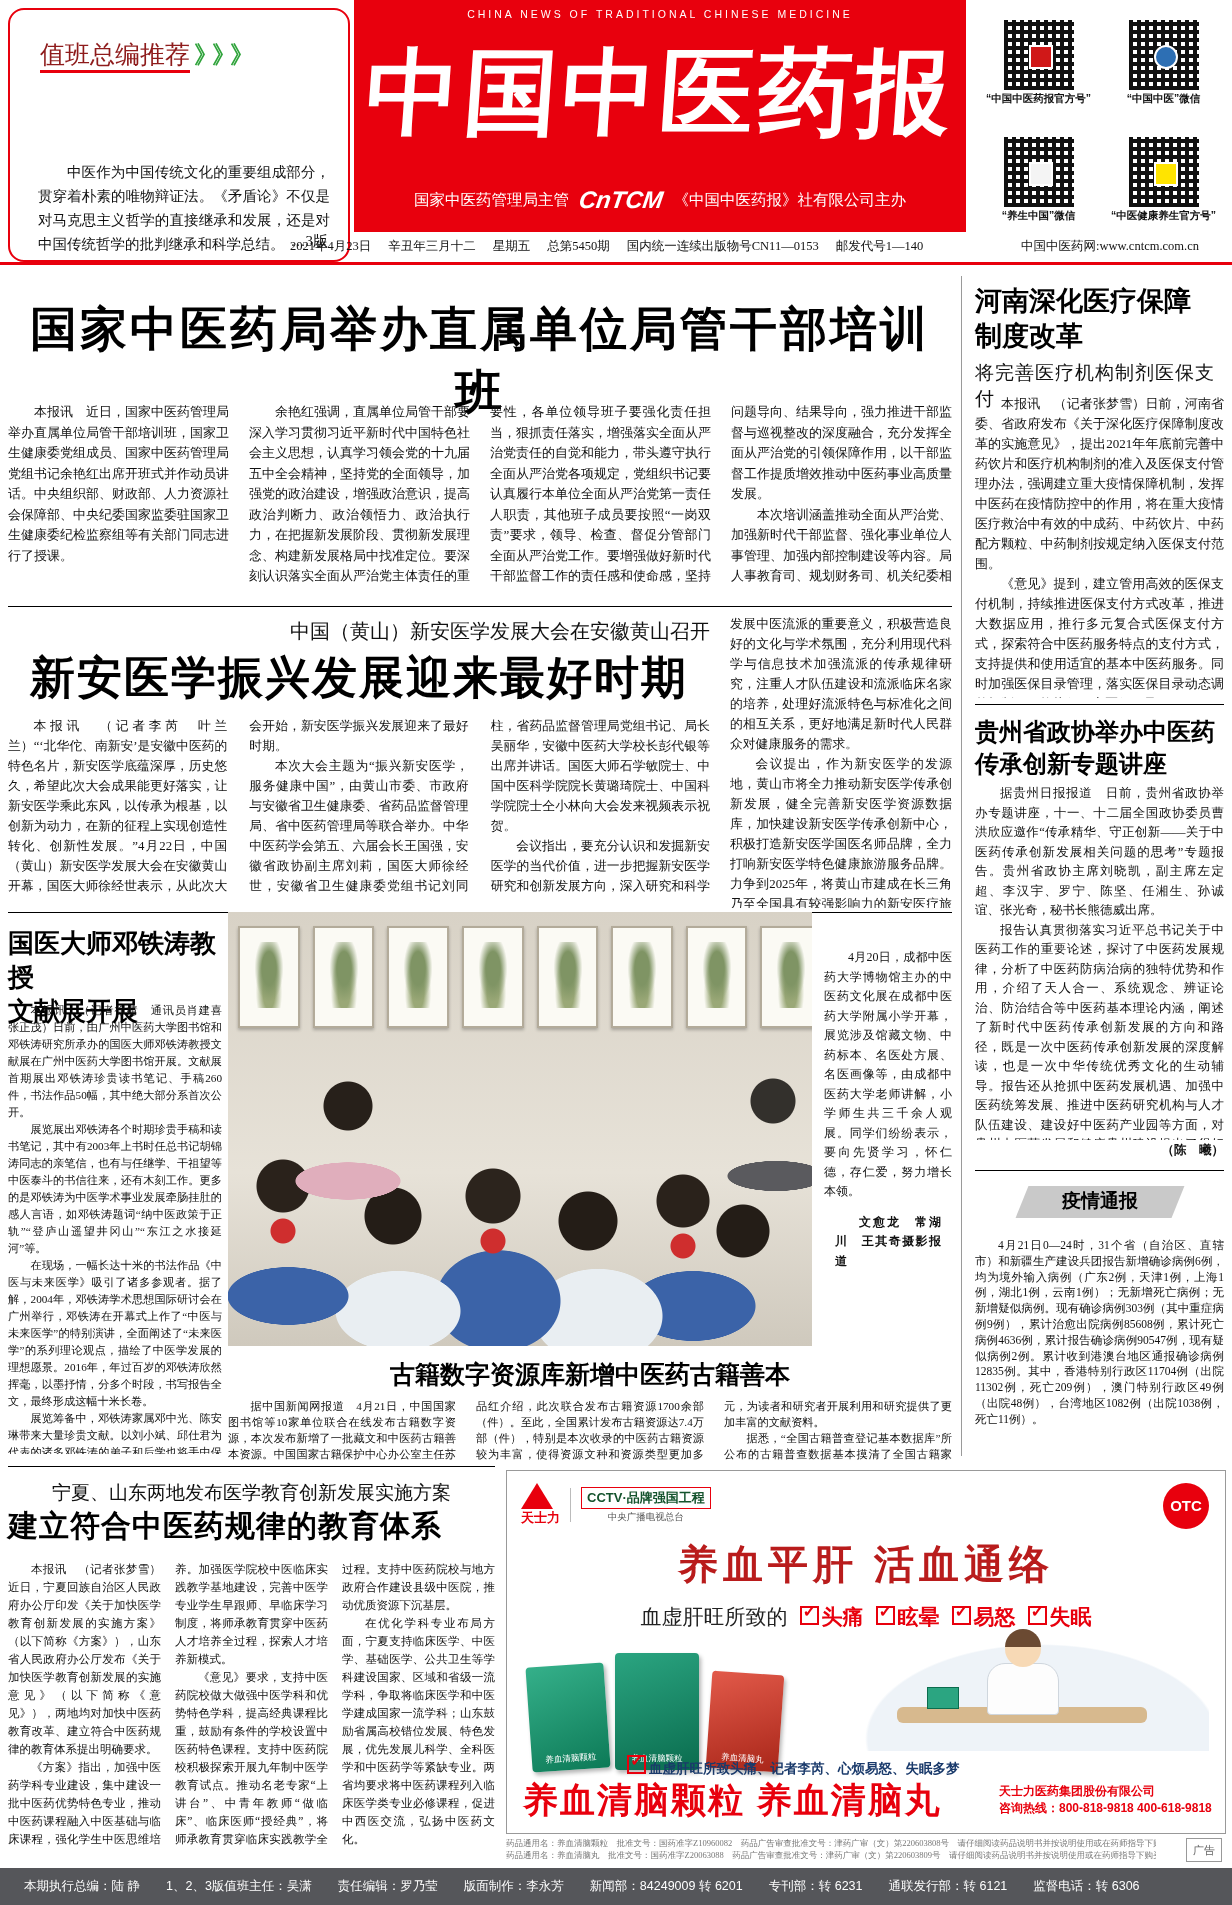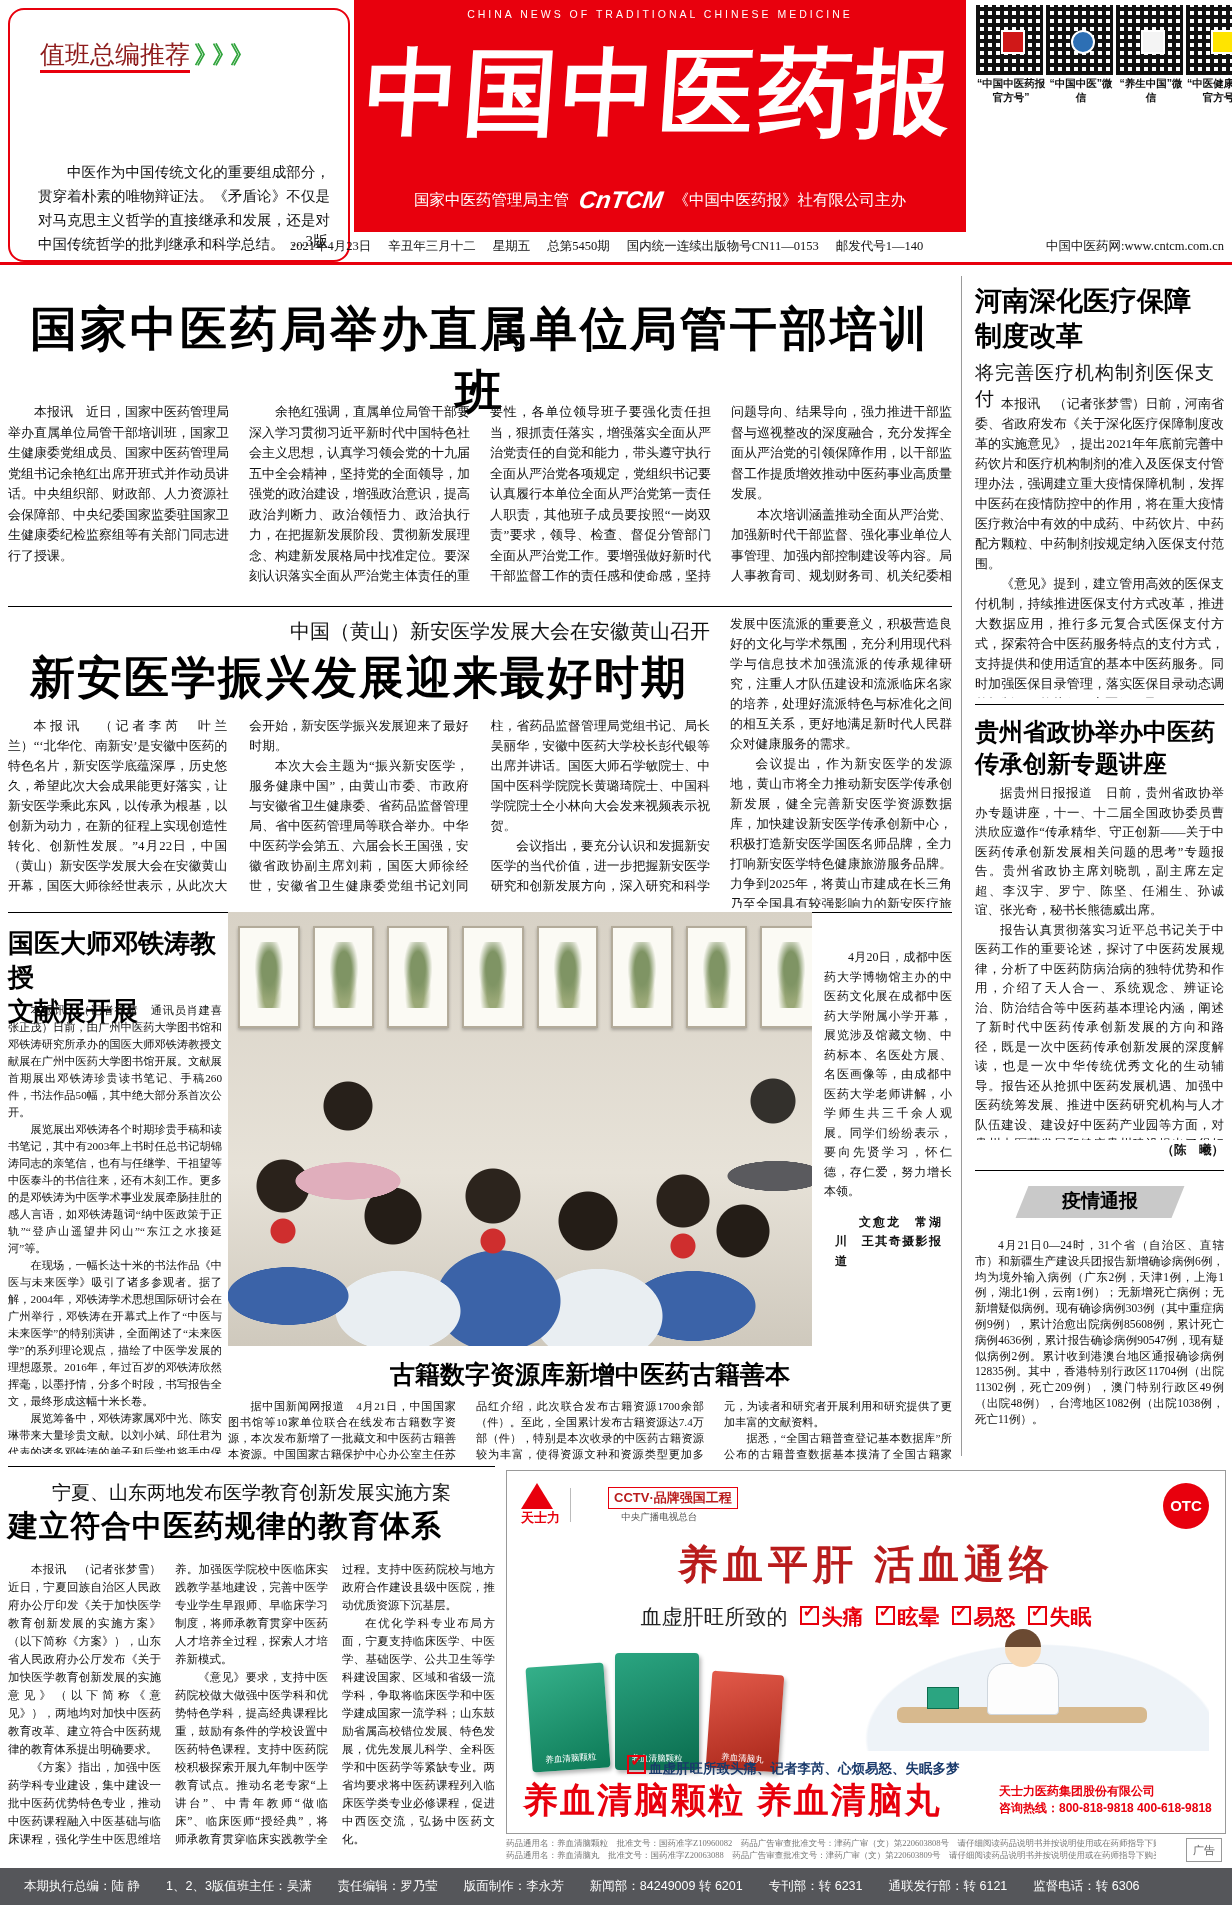--- a/index.html
+++ b/index.html
@@ -22,31 +22,31 @@
   
   #masthead{left:354px;top:0;width:612px;height:232px;background:#e8000d;color:#fff;}
   #mast-en{position:absolute;left:0;top:8px;width:100%;text-align:center;font-size:10.5px;letter-spacing:3px;
            font-family:"Liberation Sans",sans-serif;}
   #mast-title{position:absolute;left:0;top:30px;width:100%;text-align:center;font-size:94px;font-weight:bold;
               letter-spacing:4px;transform:skewX(-4deg);font-family:"DejaVu Serif",serif;}
   #mast-sub{position:absolute;left:0;top:186px;width:100%;text-align:center;font-size:15.5px;
             font-family:"Liberation Sans",sans-serif;}
   #mast-logo{font-style:italic;font-weight:bold;font-size:24px;transform:skewX(-8deg);display:inline-block;margin:0 6px;vertical-align:-3px;}
   
-  #qr-area{left:976px;top:3px;width:250px;height:226px;display:grid;grid-template-columns:1fr 1fr 1fr 1fr;grid-row-gap:8px;}
+  #qr-area{left:976px;top:18px;width:250px;height:226px;display:grid;grid-template-columns:1fr 1fr;grid-row-gap:8px;}
   .qr-cell{text-align:center;}
   .qr{width:70px;height:70px;margin:2px auto 2px;position:relative;
       background:repeating-linear-gradient(0deg,#111 0 4px,transparent 4px 8px),
                  repeating-linear-gradient(90deg,#111 0 4px,#fff 4px 8px);outline:3px solid #fff;}
   .qr .badge{position:absolute;left:25px;top:25px;width:20px;height:20px;border:2px solid #fff;}
   .b0{background:#d01818;} .b1{background:#2d6fb4;border-radius:50%;} .b2{background:#f4f4f4;} .b3{background:#ffe400;}
   .qr-label{font-size:10.5px;font-weight:bold;font-family:"Liberation Sans",sans-serif;}
   
   #dateline{left:290px;top:238px;width:660px;display:flex;gap:17px;font-size:12.5px;white-space:nowrap;}
-  #website{left:996px;top:238px;width:228px;text-align:right;font-size:12.5px;}
+  #website{left:996px;top:238px;width:228px;text-align:center;font-size:12.5px;}
   #rule-red{left:0;top:262px;width:1232px;height:3px;background:#e8000d;position:absolute;}
   #vdiv{left:961px;top:276px;width:1px;height:1180px;background:#9a9a9a;position:absolute;}
   
   #t-headline{left:8px;top:298px;width:944px;text-align:center;font-size:47px;letter-spacing:3px;}
   #t-body{left:8px;top:402px;width:944px;height:198px;column-count:4;column-gap:20px;font-size:13px;line-height:20.5px;}
   #rule1{left:8px;top:606px;width:944px;}
   
   #xa-kicker{left:8px;top:618px;width:702px;text-align:right;font-size:20px;font-family:"Liberation Sans",sans-serif;}
   #xa-headline{left:8px;top:648px;width:702px;text-align:center;font-size:45px;letter-spacing:2px;}
   #xa-body{left:8px;top:716px;width:702px;height:192px;column-count:3;column-gap:22px;font-size:12.8px;line-height:20px;}
@@ -104,21 +104,21 @@
   
   #edu-kicker{left:8px;top:1480px;width:487px;text-align:center;font-size:19px;}
   #edu-headline{left:8px;top:1506px;width:487px;text-align:left;font-size:30px;letter-spacing:1px;}
   #edu-body{left:8px;top:1560px;width:487px;height:300px;column-count:3;column-gap:14px;font-size:11.5px;line-height:18px;}
   
   #ad-box{left:506px;top:1470px;width:718px;height:362px;border:1px solid #999;background:#fff;}
   #ad-logos{position:absolute;left:14px;top:12px;display:flex;align-items:center;gap:10px;}
   #tasly-triangle{width:0;height:0;border-left:16px solid transparent;border-right:16px solid transparent;border-bottom:26px solid #e8000d;}
   #tasly-name{font-size:13px;font-weight:bold;color:#e8000d;font-family:"Liberation Sans",sans-serif;}
   #logo-div{width:1px;height:34px;background:#bbb;}
-  #cctv-1{font-size:13px;font-weight:bold;color:#b91c1c;border:1.5px solid #e8000d;padding:1px 5px;font-family:"Liberation Sans",sans-serif;margin-left:27px;}
+  #cctv-1{font-size:13px;font-weight:bold;color:#14532d;border:1.5px solid #e8000d;padding:1px 5px;font-family:"Liberation Sans",sans-serif;}
   #cctv-2{font-size:9.5px;color:#555;text-align:center;margin-top:2px;font-family:"Liberation Sans",sans-serif;}
   #ad-otc{position:absolute;right:16px;top:12px;width:46px;height:46px;border-radius:50%;background:#e8000d;color:#fff;
           font-weight:bold;font-size:15px;line-height:46px;text-align:center;font-family:"Liberation Sans",sans-serif;}
   #ad-headline{position:absolute;left:0;top:66px;width:100%;text-align:center;font-size:40px;font-weight:900;color:#b91c1c;
                letter-spacing:5px;font-family:"Liberation Sans",sans-serif;}
   #ad-subrow{position:absolute;left:0;top:132px;width:100%;text-align:center;font-size:21px;color:#222;font-family:"Liberation Sans",sans-serif;}
   .chk{display:inline-block;width:15px;height:15px;border:2px solid #e8000d;position:relative;margin:0 3px -1px 12px;}
   .chk::after{content:'✓';position:absolute;left:1px;top:-7px;color:#e8000d;font-size:17px;font-weight:bold;}
   .chk-item{color:#e8000d;font-weight:bold;}
   #ad-packs{position:absolute;left:22px;top:176px;width:260px;height:120px;}

